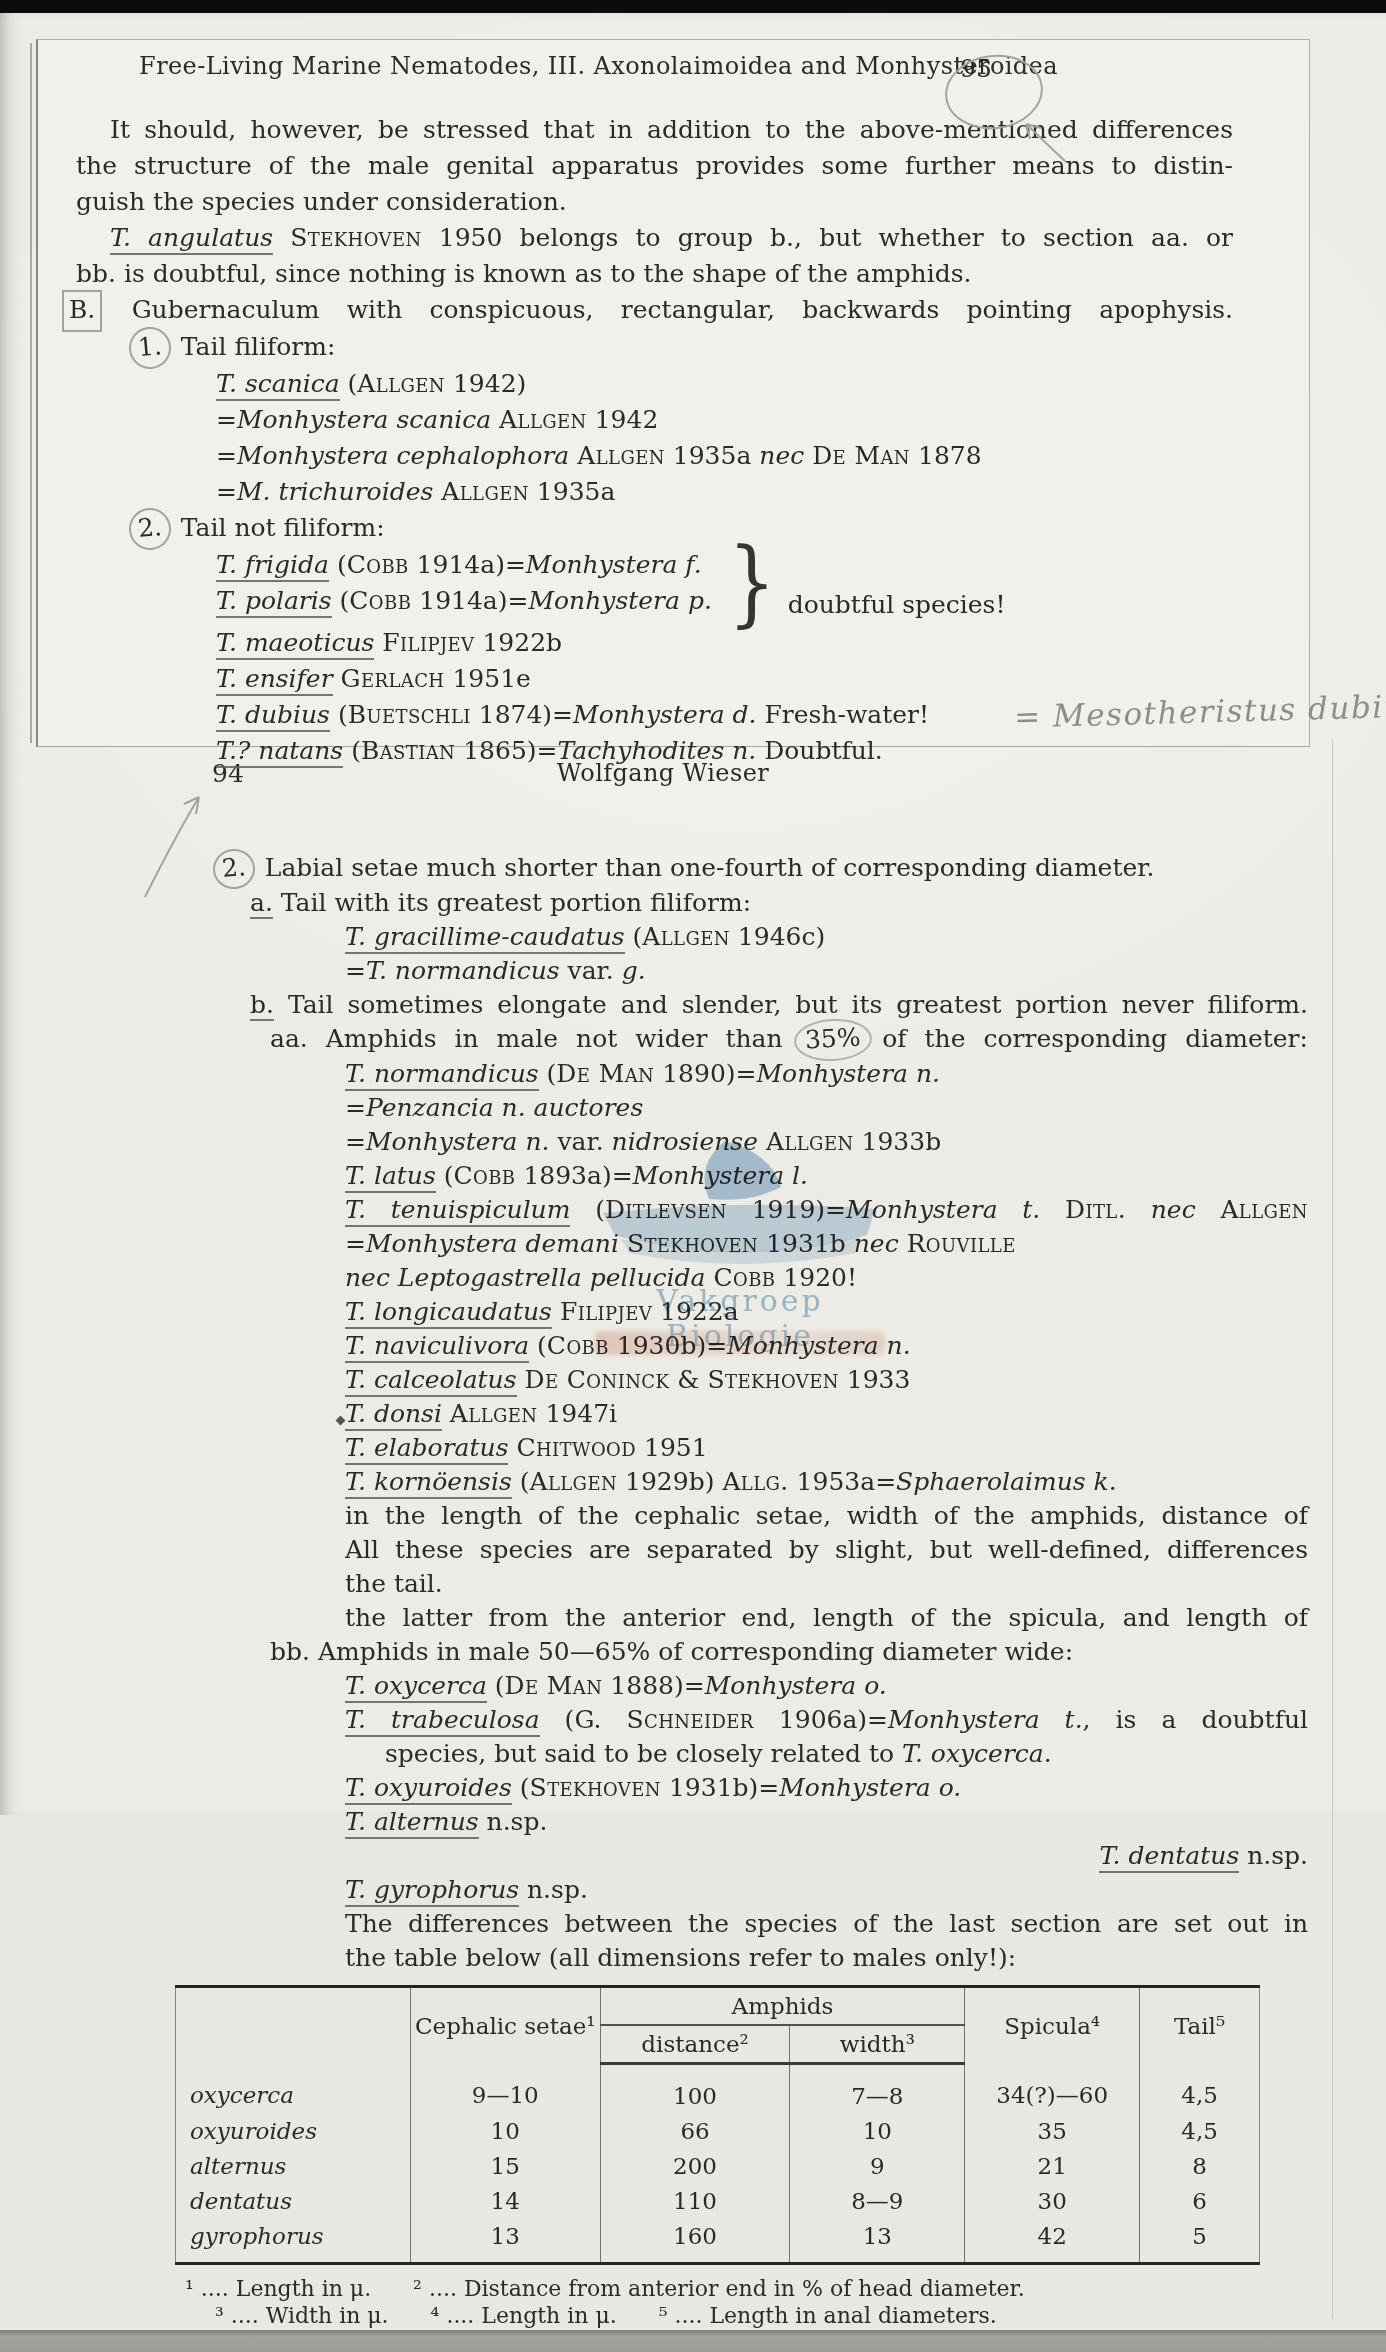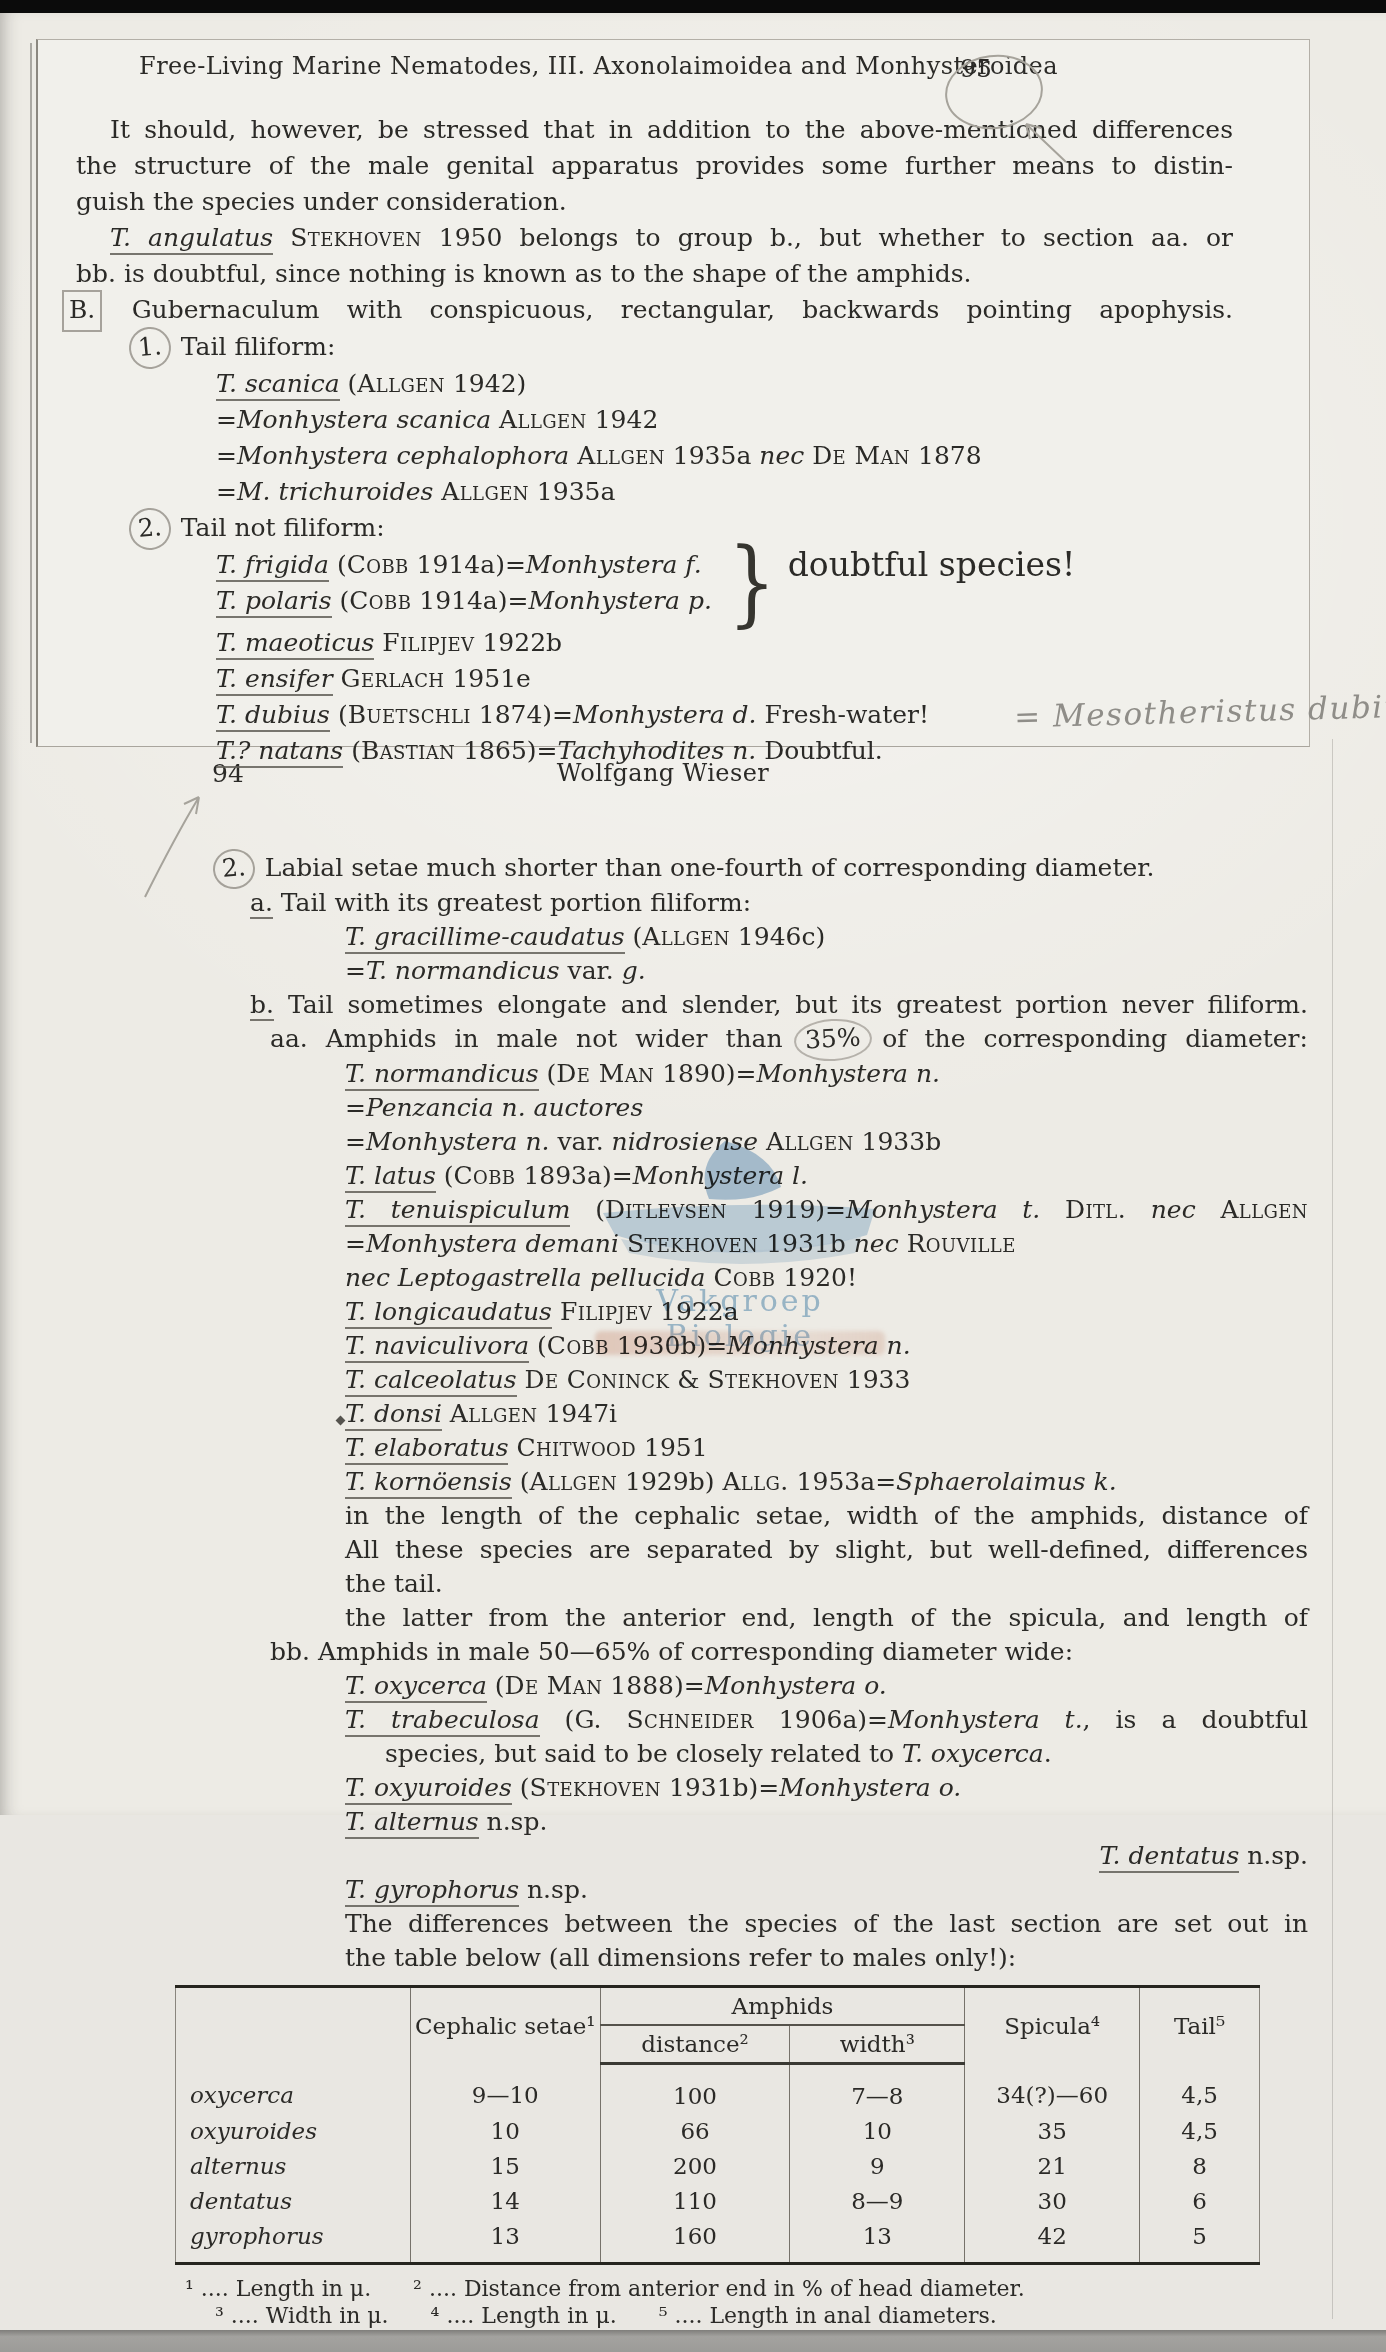--- a/index.html
+++ b/index.html
@@ -38,21 +38,21 @@
   .sg-box{display:inline-block;border:2px solid rgba(140,136,128,.75);
     padding:0 5px 2px 5px;margin:-3px 2px -3px -14px;}
   .sg-pc{display:inline-block;border:2px solid rgba(150,146,138,.65);border-radius:50%;
     padding:1px 9px 3px 9px;margin:-4px -7px;transform:rotate(-3deg);}
 
   
   .brace-row{display:flex;align-items:flex-start;padding-left:140px;}
   .brace-lines{flex:none;}
   .brace-glyph{flex:none;font-size:94px;line-height:72px;margin:0 6px 6px 10px;
     transform:scaleX(.8);color:#36352f;}
-  .brace-note{flex:none;font-size:33px;}
+  .brace-note{flex:none;font-size:25px;margin-top:40px;}
 
   
   .handwriting{position:absolute;left:1014px;top:680px;z-index:5;font-style:italic;
     font-size:31px;color:#8f8d88;letter-spacing:1.5px;white-space:nowrap;transform:rotate(-1.6deg);}
   .arrow94{position:absolute;left:133px;top:772px;z-index:4;}
 
   
   .p94-header{position:absolute;left:0;top:746px;width:1386px;height:40px;font-size:25px;}
   .p94-num{position:absolute;left:212px;top:0;}
   .p94-title{position:absolute;left:0;right:60px;text-align:center;font-size:24px;letter-spacing:.4px;}

